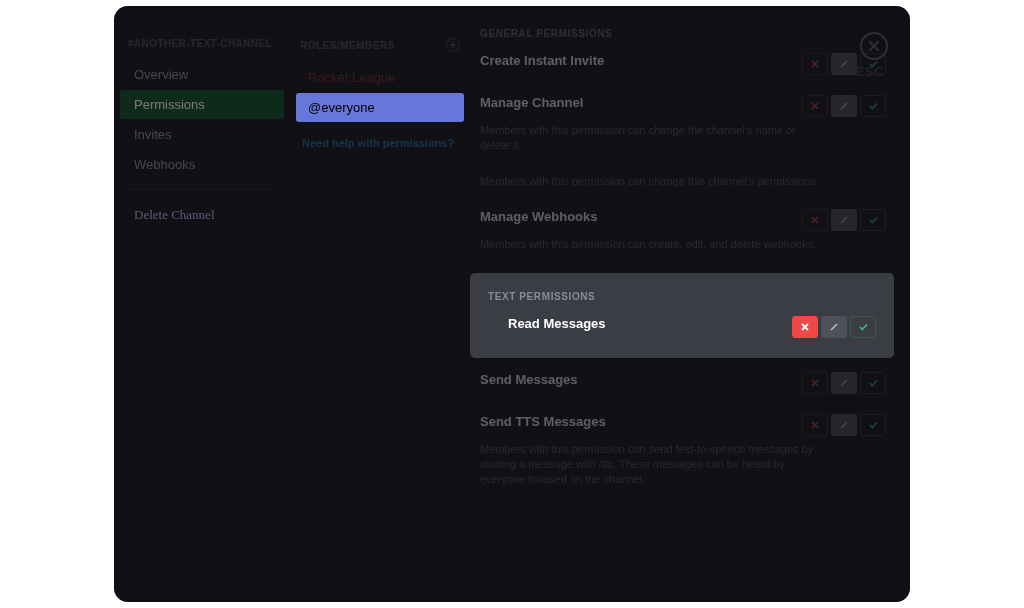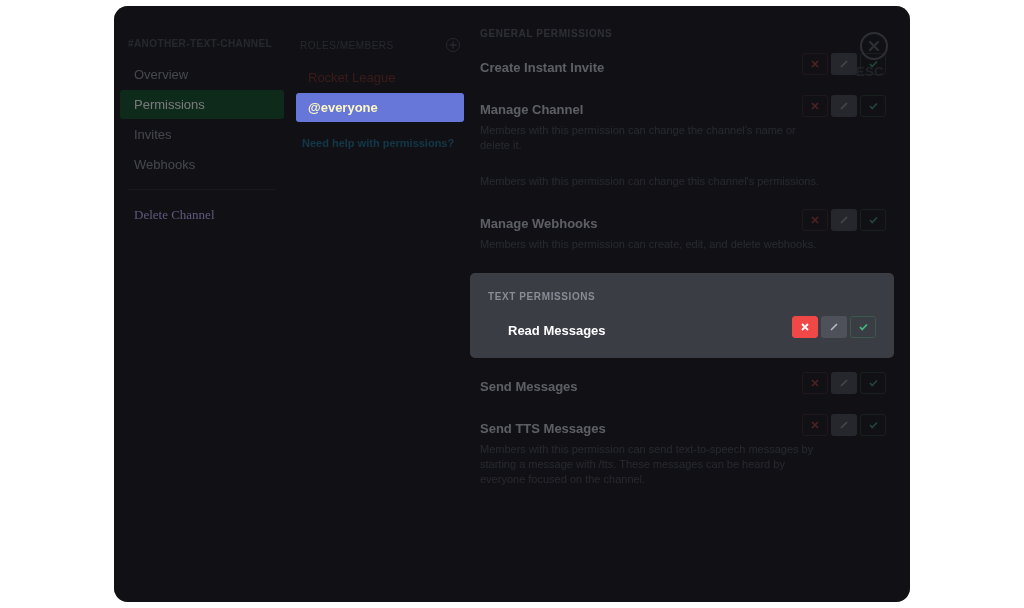--- a/index.html
+++ b/index.html
@@ -15,33 +15,33 @@
     
     .sidebar-left { width: 176px; padding: 28px 0 0 0; flex-shrink: 0; }
     .channel-header { color: #4b4e57; font-size: 10px; font-weight: 700; letter-spacing: 0.4px; padding: 4px 14px 10px 14px; text-transform: uppercase; }
     .nav-item { padding: 7px 14px; font-size: 13px; color: #8f939c; font-weight: 500; cursor: pointer; margin: 1px 6px; border-radius: 3px; }
     .nav-item.selected { background: #14532d; color: #fff; }
     .sep { border: none; border-top: 1px solid #2b2d33; margin: 10px 14px; }
     .nav-item.danger { color: #c4b5fd; font-family: Liberation Serif, serif; }
 
     
     .mid-col { width: 180px; padding: 28px 0 0 0; flex-shrink: 0; }
-    .mid-header { display: flex; justify-content: space-between; align-items: center; padding: 4px 10px 10px 10px; color: #4b4e57; font-size: 10px; font-weight: 400; letter-spacing: 0.5px; }
+    .mid-header { display: flex; justify-content: space-between; align-items: center; padding: 4px 10px 10px 10px; color: #4b4e57; font-size: 10px; font-weight: 700; letter-spacing: 0.5px; }
     .plus-icon { width: 14px; height: 14px; border: 1px solid #4b4e57; border-radius: 50%; display: flex; align-items: center; justify-content: center; font-size: 11px; line-height: 1; }
     .role-item { padding: 7px 12px; margin: 1px 6px; font-size: 13px; font-weight: 500; border-radius: 3px; cursor: pointer; }
     .role-overwatch { color: #2a6f94; }
     .role-rocket { color: #7a2e2c; }
-    .role-everyone { background: #6677d9; color: #fef9c3; position: relative; z-index: 10; border-radius: 3px; font-weight: bold; }
+    .role-everyone { background: #6677d9; color: #000000; position: relative; z-index: 10; border-radius: 3px; }
     .help-link { color: #1f6d92; font-size: 11px; font-weight: 600; padding: 14px 12px; display: block; }
 
     
     .main-col { flex: 1; padding: 22px 24px 0 10px; overflow-y: auto; }
     .section-title { color: #5b5e66; font-size: 10px; font-weight: 700; letter-spacing: 0.6px; margin-bottom: 14px; text-transform: uppercase; }
     .perm-row { margin-bottom: 20px; }
-    .perm-head { display: flex; justify-content: space-between; align-items: flex-end; }
+    .perm-head { display: flex; justify-content: space-between; align-items: flex-start; }
     .perm-title { color: #c3c6ce; font-size: 13px; font-weight: 700; }
     .perm-desc { color: #4d5059; font-size: 11px; margin-top: 6px; line-height: 1.4; max-width: 340px; }
 
     .toggle-group { display: flex; gap: 0; }
     .toggle-btn { width: 26px; height: 22px; display: flex; align-items: center; justify-content: center; border-radius: 3px; font-size: 12px; cursor: pointer; border: 1px solid transparent; }
     .toggle-deny { color: #a33e3c; border: 1px solid #3a2a2a; }
     .toggle-neutral { color: #8f939c; background: #4a4d55; margin: 0 3px; }
     .toggle-allow { color: #3f8f6f; border: 1px solid #2a3a32; }
 
     

